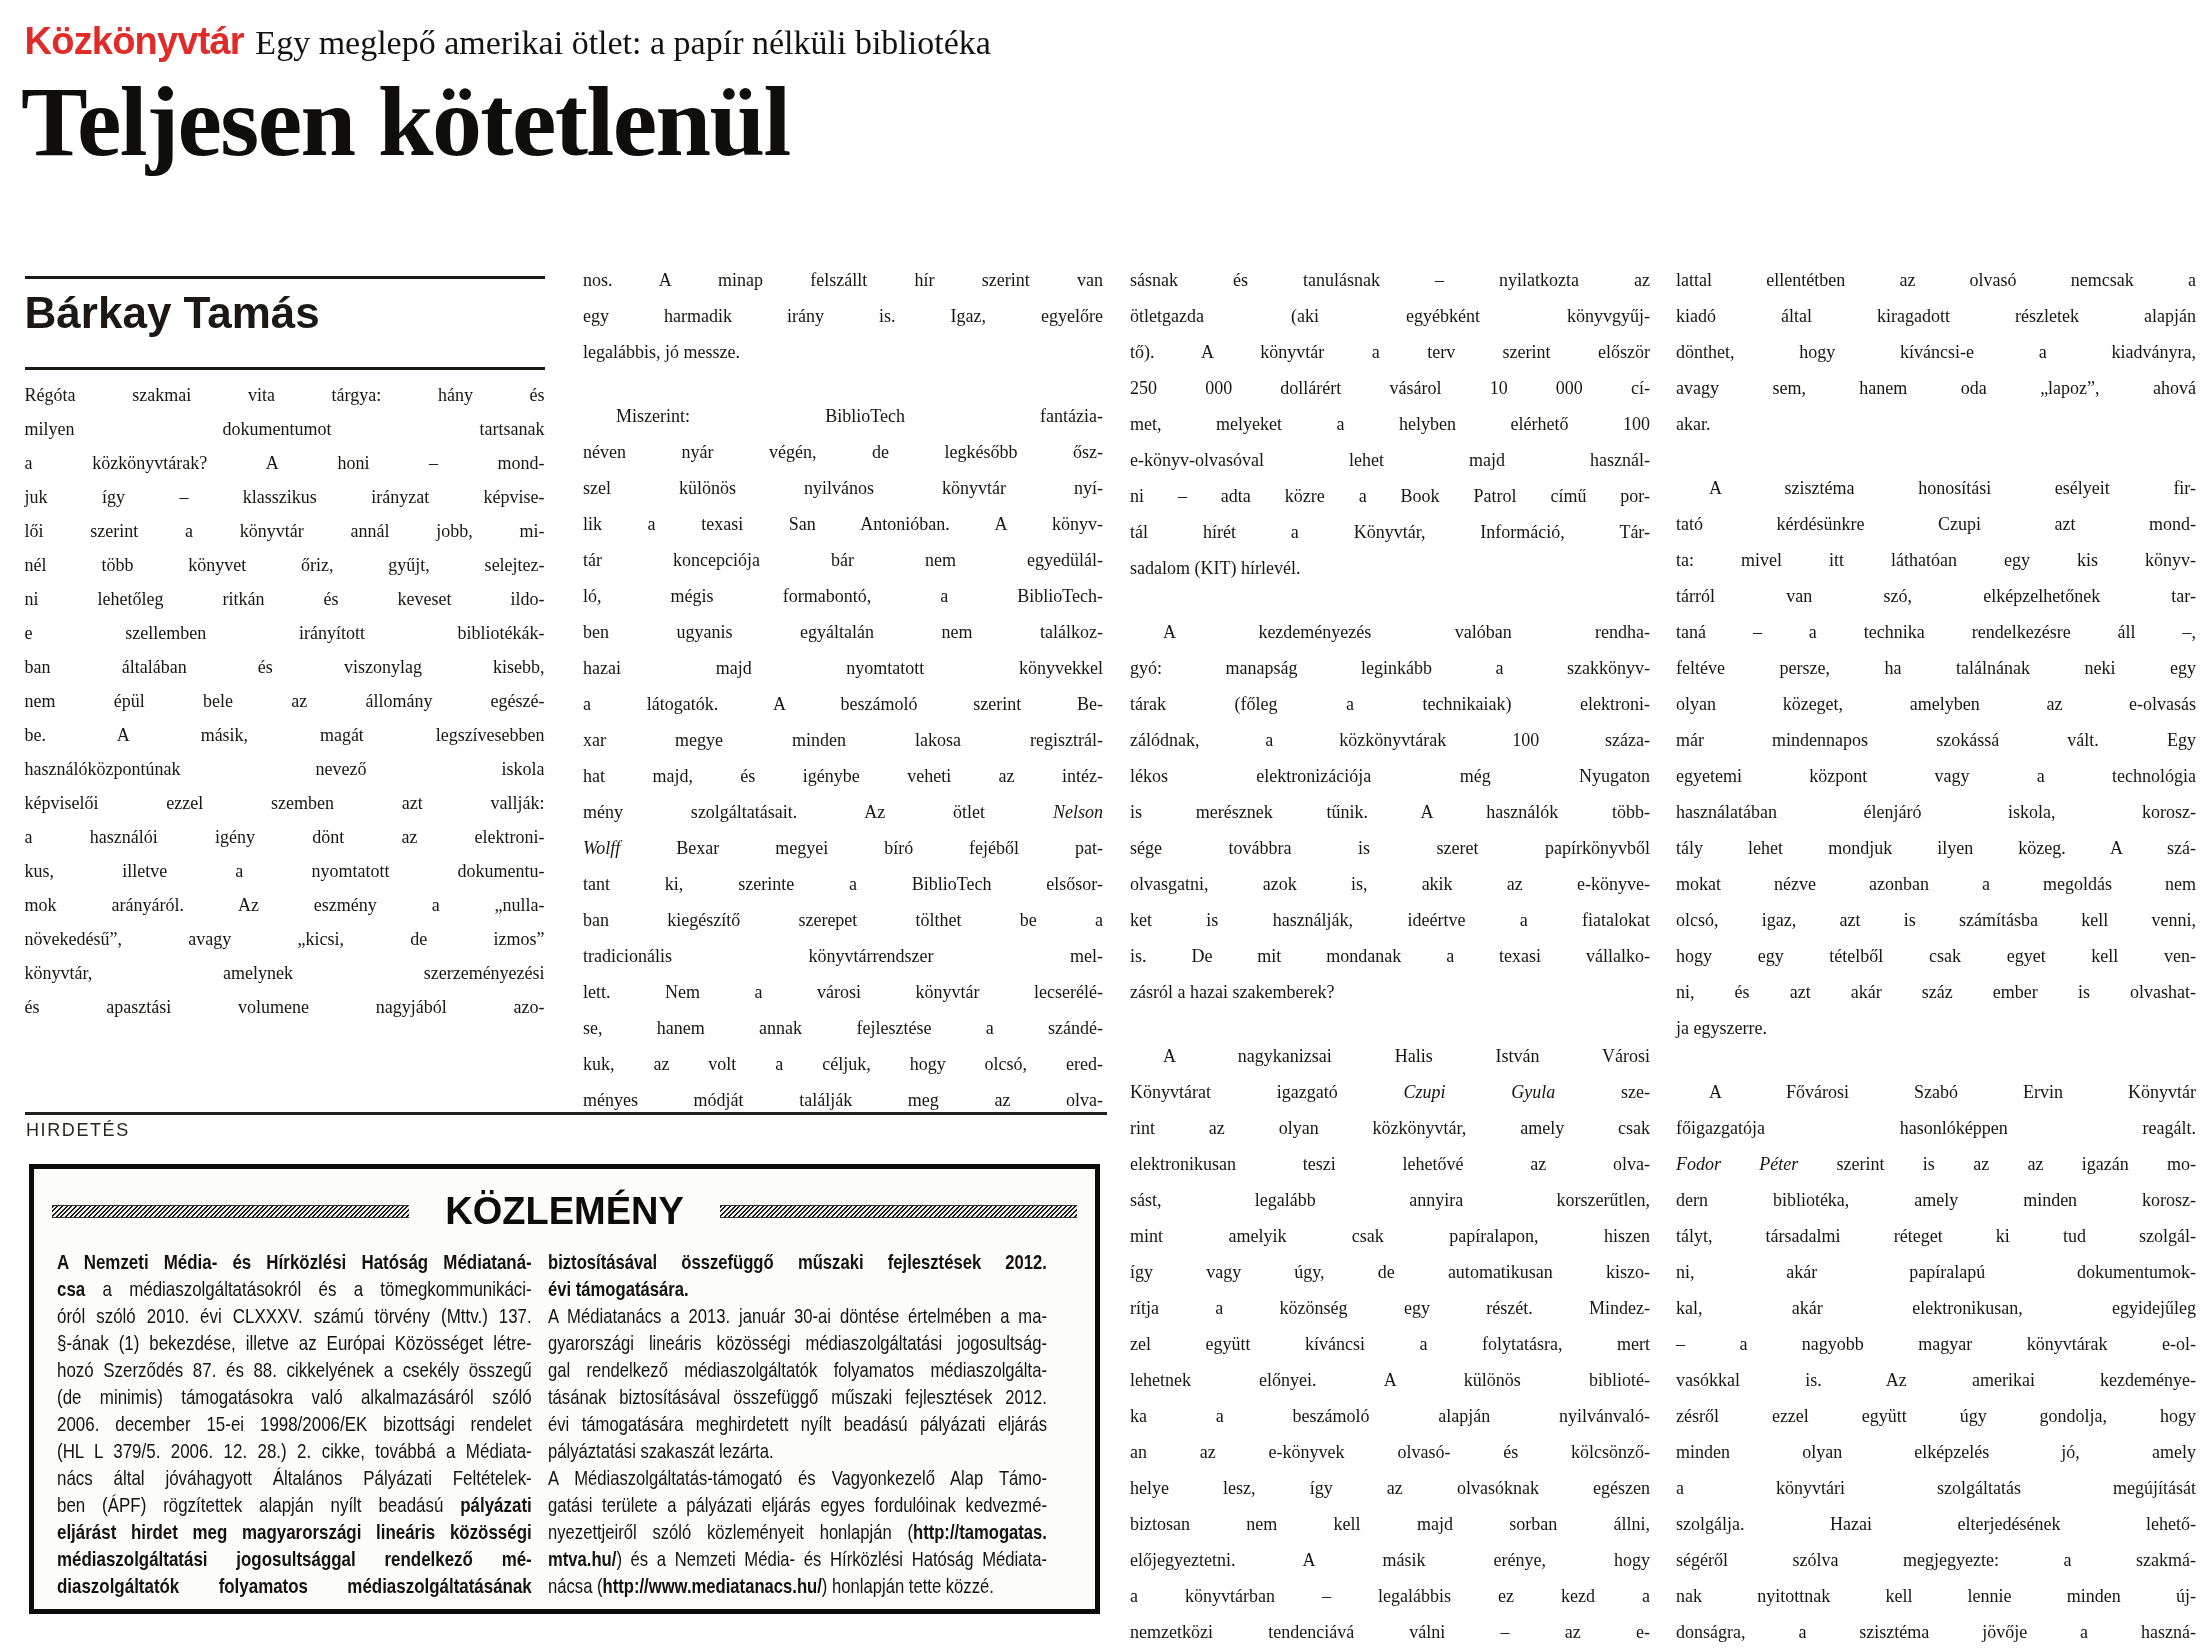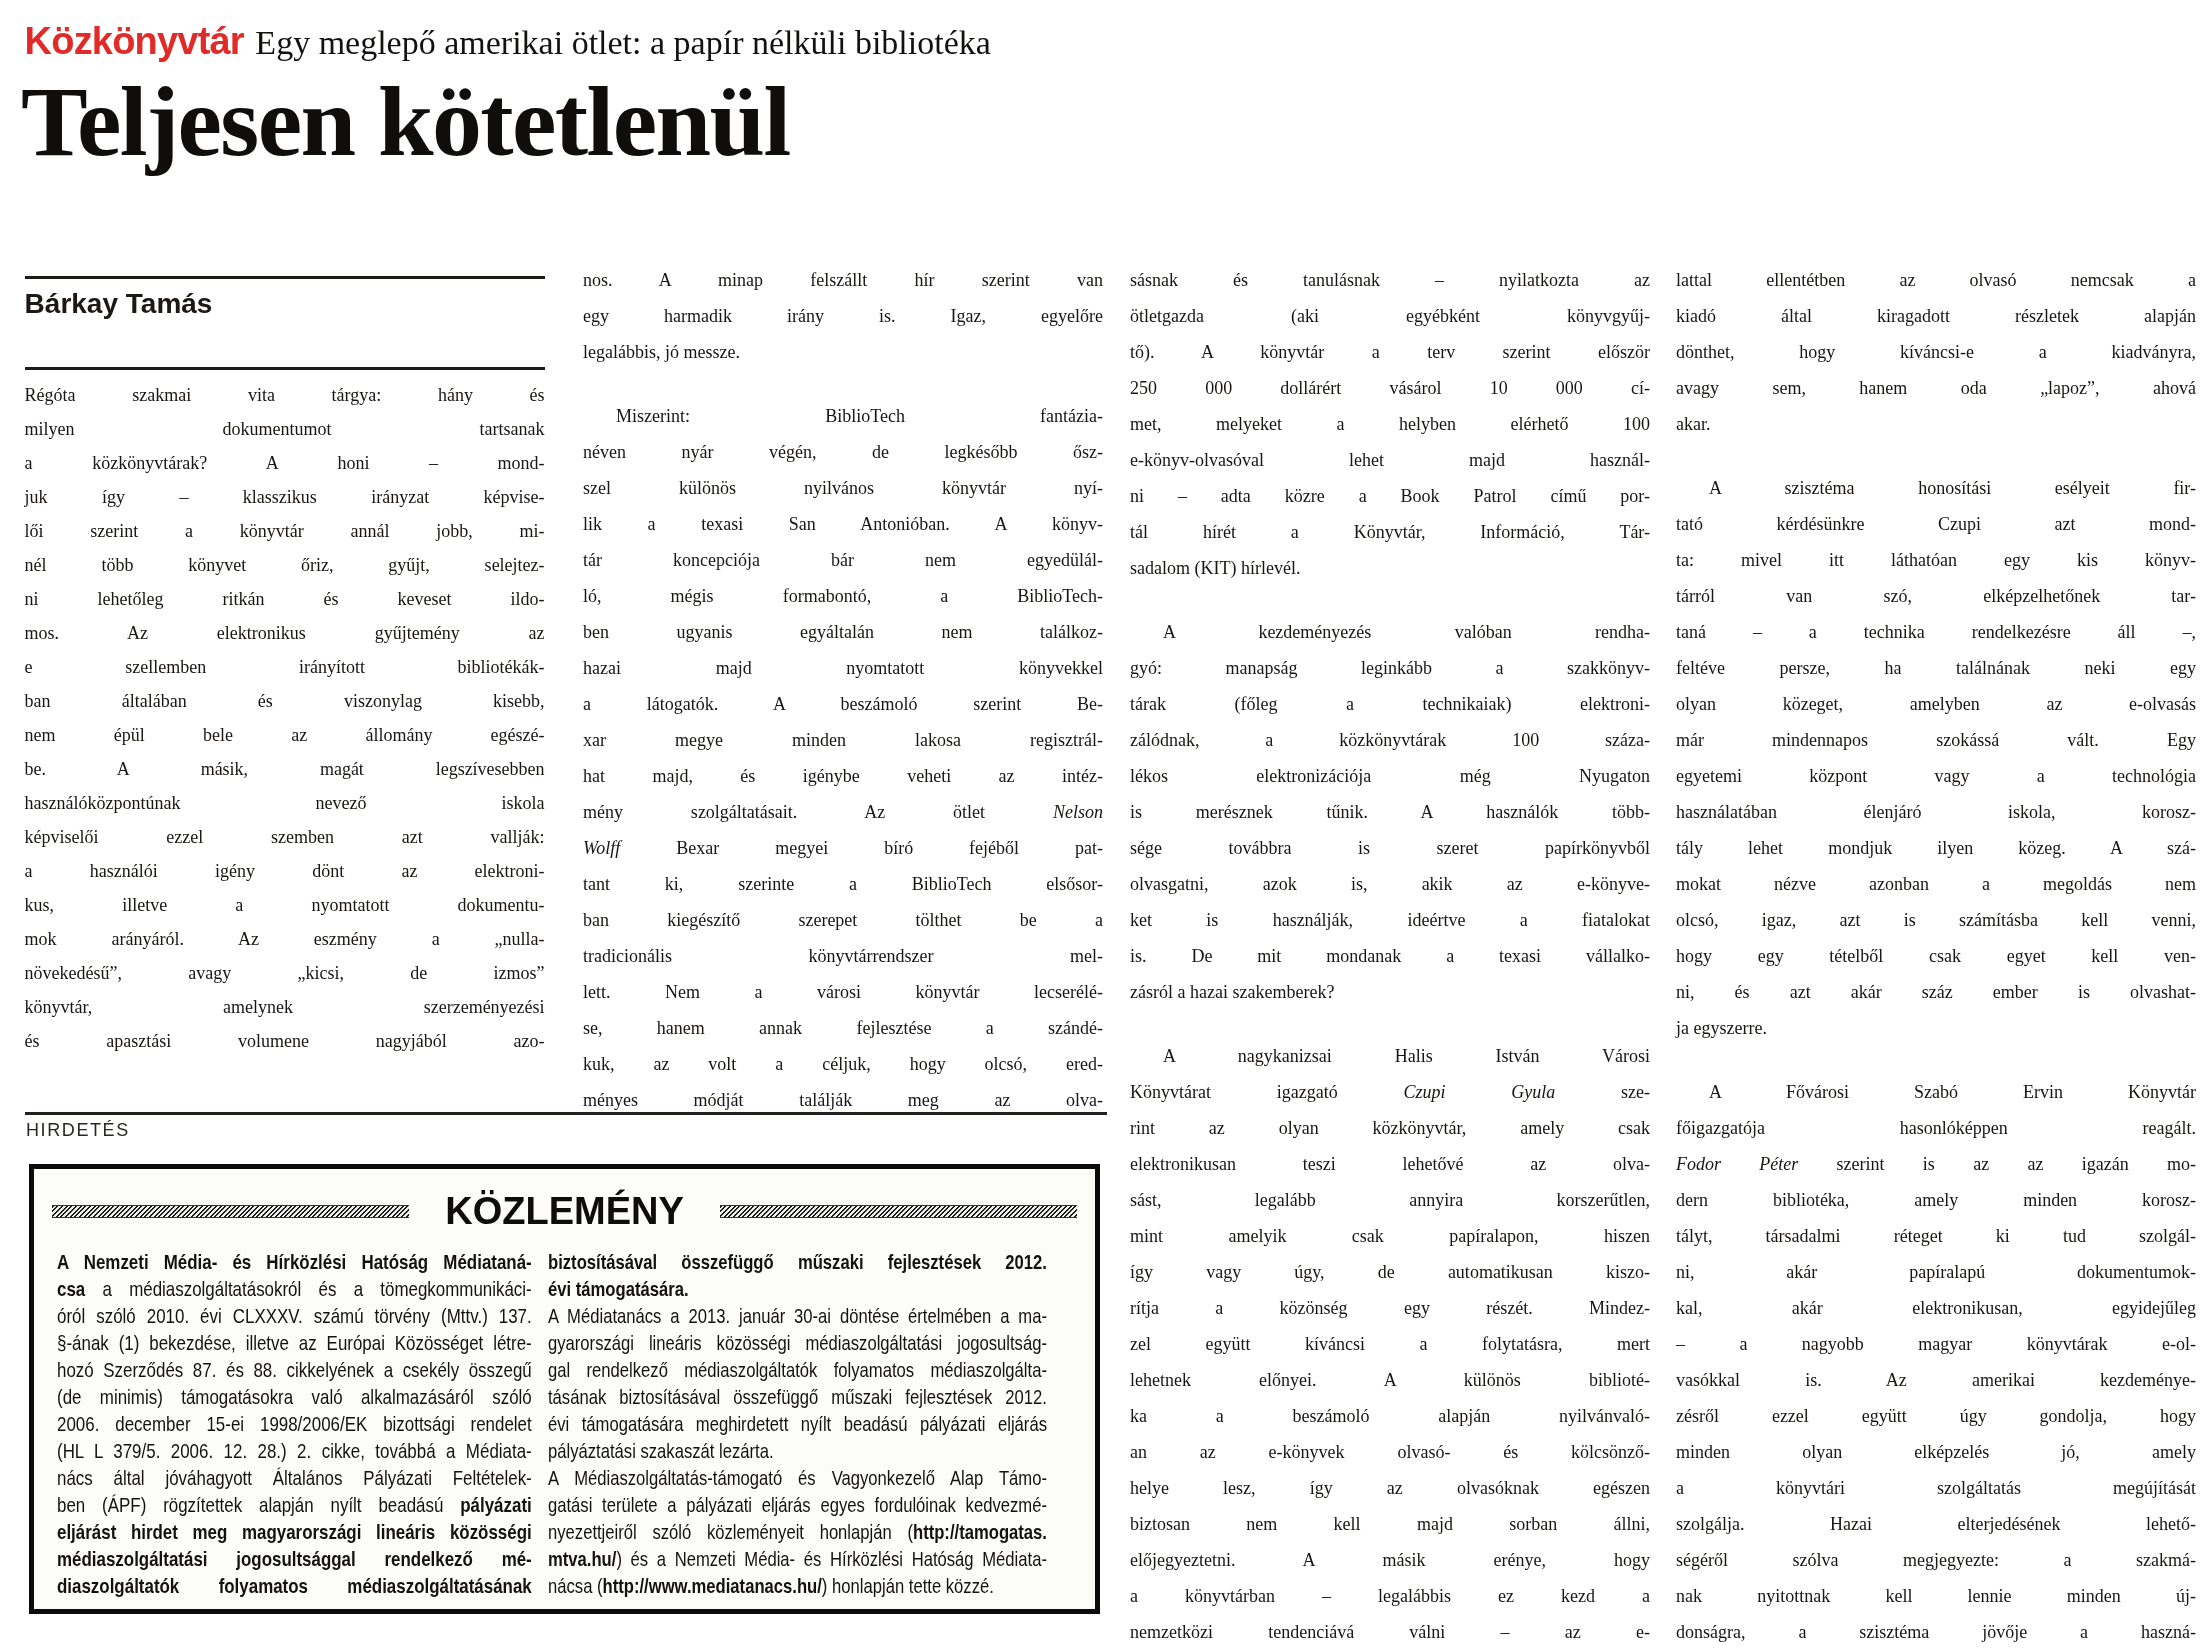--- a/index.html
+++ b/index.html
@@ -25,21 +25,21 @@
     font-size:100px;font-weight:bold;line-height:1.05;
     letter-spacing:-1.6px;color:#100e0c;white-space:nowrap;
   }
   
   .rule{position:absolute;background:#1c1916;height:2.5px;width:520px;left:24.6px;}
   .rule-1{top:276px;}
   .rule-2{top:367px;}
   .byline{
     position:absolute;left:24.6px;top:288px;
     font-family:"Liberation Sans", sans-serif;
-    font-weight:bold;font-size:28px;color:#1b1815;
+    font-weight:bold;font-size:44px;color:#1b1815;
   }
   
   .col{position:absolute;width:520px;font-size:18px;}
   .col .ln{
     line-height:36px;height:36px;
     text-align:justify;text-align-last:justify;
     white-space:normal;overflow:visible;
   }
   .col.c1 .ln{line-height:34px;height:34px;}
   .col .ln.last{text-align-last:left;}
@@ -106,21 +106,20 @@
   <div class="rule rule-2"></div>
 
   <div class="col c1">
       <div class="ln">Régóta szakmai vita tárgya: hány és</div>
       <div class="ln">milyen dokumentumot tartsanak</div>
       <div class="ln">a közkönyvtárak? A honi – mond-</div>
       <div class="ln">juk így – klasszikus irányzat képvise-</div>
       <div class="ln">lői szerint a könyvtár annál jobb, mi-</div>
       <div class="ln">nél több könyvet őriz, gyűjt, selejtez-</div>
       <div class="ln">ni lehetőleg ritkán és keveset ildo-</div>
-      <div class="ln">mos. Az elektronikus gyűjtemény az</div>
       <div class="ln">e szellemben irányított bibliotékák-</div>
       <div class="ln">ban általában és viszonylag kisebb,</div>
       <div class="ln">nem épül bele az állomány egészé-</div>
       <div class="ln">be. A másik, magát legszívesebben</div>
       <div class="ln">használóközpontúnak nevező iskola</div>
       <div class="ln">képviselői ezzel szemben azt vallják:</div>
       <div class="ln">a használói igény dönt az elektroni-</div>
       <div class="ln">kus, illetve a nyomtatott dokumentu-</div>
       <div class="ln">mok arányáról. Az eszmény a „nulla-</div>
       <div class="ln">növekedésű”, avagy „kicsi, de izmos”</div>

